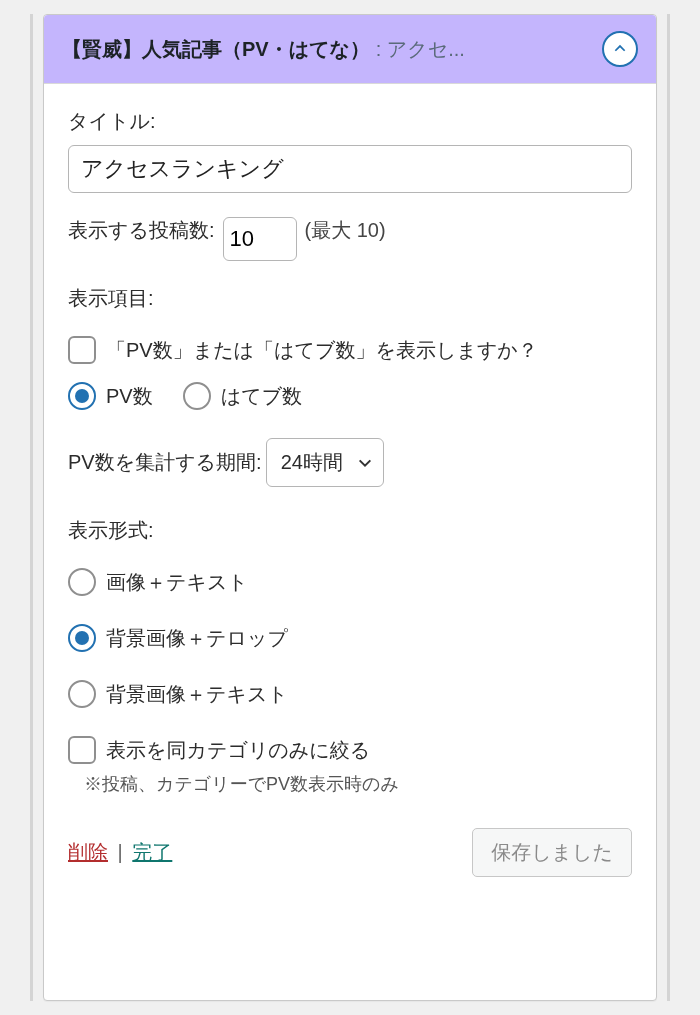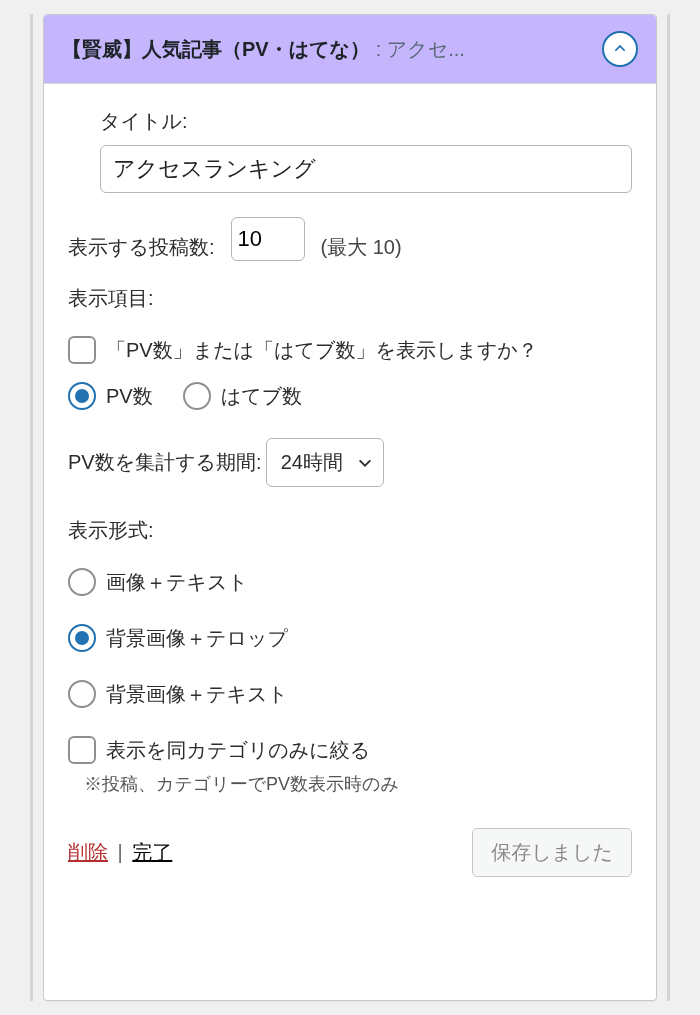--- a/index.html
+++ b/index.html
@@ -63,35 +63,35 @@
     }
     .collapse-btn svg { width: 14px; height: 14px; }
 
     .widget-body {
       padding: 24px 24px 8px 24px;
       flex: 1;
       overflow: auto;
       font-size: 20px;
       color: #2c2c2c;
     }
-    .field { margin-bottom: 24px; margin-left: 32px; }
+    .field { margin-bottom: 24px; }
     .label { display: block; margin-bottom: 10px; font-size: 20px; }
     .text-input {
       width: 100%;
       font-size: 22px;
       padding: 10px 12px;
       border: 1px solid #b5b5b5;
       border-radius: 6px;
       background: #fff;
       color: #222;
     }
     .inline-row {
       display: flex;
-      align-items: flex-end;
-      gap: 16px;
+      align-items: flex-start;
+      gap: 8px;
       margin-bottom: 24px;
     }
     .num-input {
       width: 74px;
       font-size: 22px;
       padding: 8px 6px;
       border: 1px solid #b5b5b5;
       border-radius: 6px;
       text-align: left;
     }
@@ -168,21 +168,21 @@
 
     .footer-row {
       display: flex;
       align-items: center;
       justify-content: space-between;
       padding-top: 4px;
     }
     .footer-links { font-size: 20px; }
     .link-delete { color: #b32d2e; text-decoration: underline; cursor: pointer; }
     .link-sep { color: #666; margin: 0 4px; }
-    .link-done { color: #000000; text-decoration: underline; cursor: pointer; }
+    .link-done { color: #0f766e; text-decoration: underline; cursor: pointer; }
     .save-btn {
       border: 1px solid #c7c7c7;
       background: #f6f7f7;
       color: #8a8a8a;
       border-radius: 5px;
       padding: 10px 18px;
       font-size: 20px;
       cursor: default;
     }
   </style>

